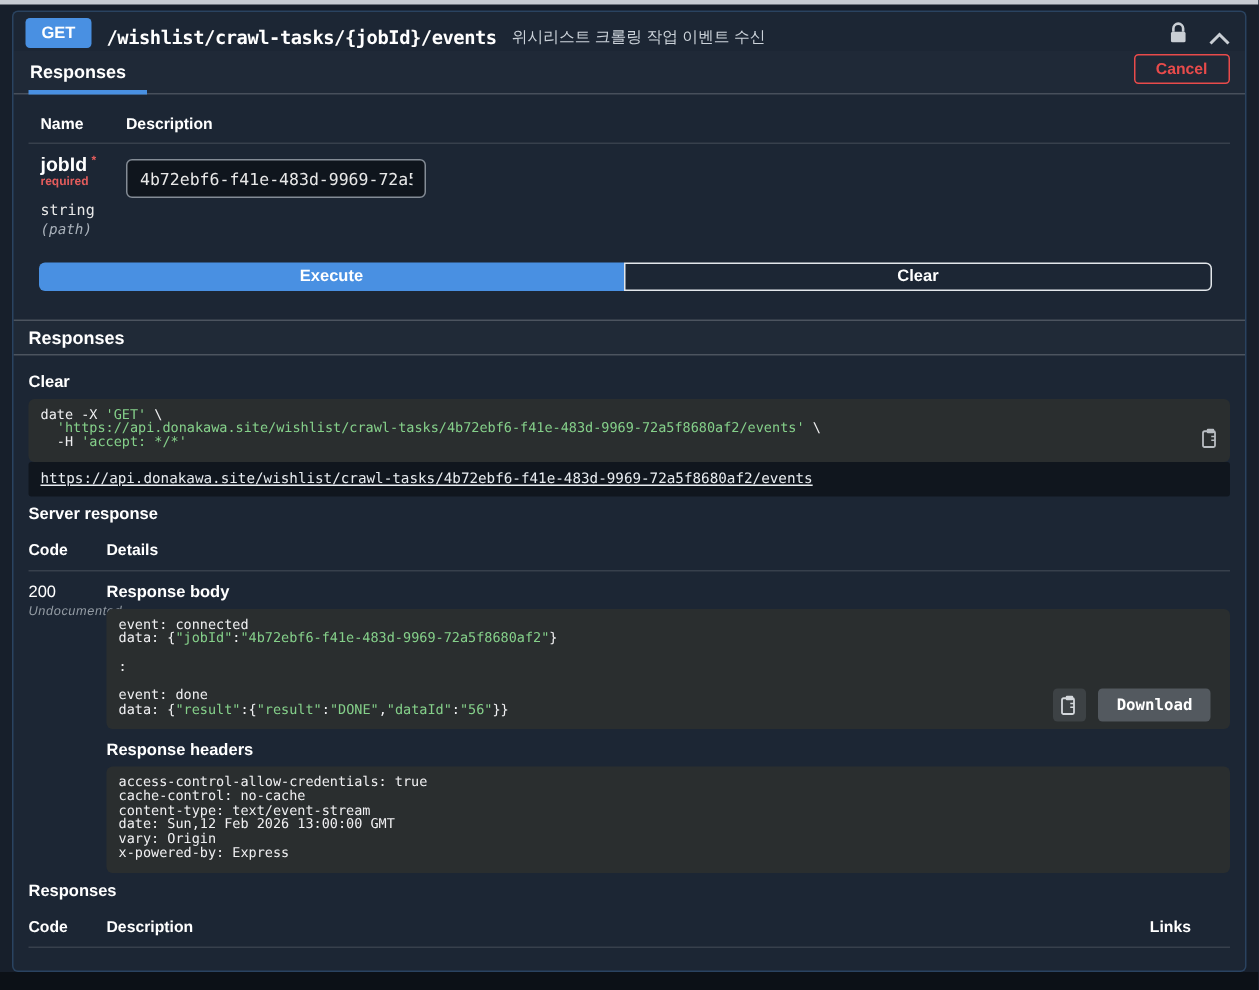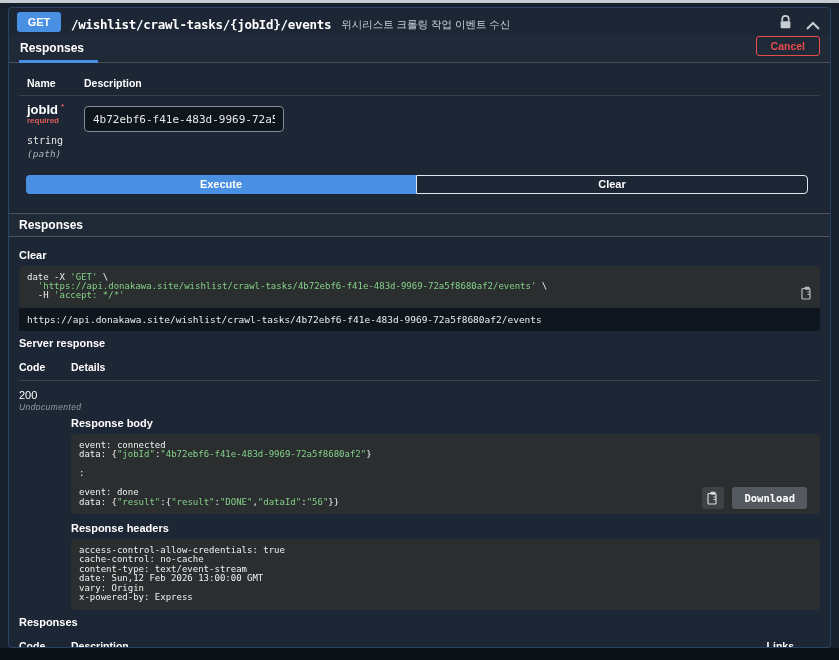--- a/index.html
+++ b/index.html
@@ -94,30 +94,30 @@
     padding:7px 8px; font-family:"DejaVu Sans Mono", monospace;
     font-size:9px; line-height:1.05; color:#f0f0f2;
   }
   .codeblock pre { font-family:inherit; white-space:pre; }
   .seg-p { color:#f0f0f2; }
   .seg-s { color:#85d08a; }
   .curl-copy { position:absolute; right:7px; bottom:5px; }
 
   .urlblock {
     background:#10161e; border-radius:2px; padding:6px 8px; margin-bottom:2px;
-    font-family:"DejaVu Sans Mono", monospace; font-size:9.5px; color:#e9edf1;
+    font-family:"DejaVu Sans Mono", monospace; font-size:9.5px; color:#e9edf1;text-decoration:underline;
   }
 
   .srv-head { display:flex; font-size:10.5px; font-weight:bold; color:#fff;
               padding:7px 0 7px 0; border-bottom:1px solid rgba(255,255,255,0.12); margin-top:2px; }
   .col-code { width:52px; flex-shrink:0; }
   .srv-row { display:flex; padding-top:8px; }
   .code-num { font-family:Liberation Sans, sans-serif; font-size:11px; color:#fff; }
   .undoc { font-size:8.5px; font-style:italic; color:#949ca4; margin-top:1px; letter-spacing:0.4px; }
-  .details { flex:1;margin-top:28px; }
+  .details { flex:1; }
   .codeblock.body { margin-bottom:8px; }
   .body-actions { position:absolute; right:13px; bottom:5px; display:flex; gap:8px; align-items:center; }
   .copy-btn { width:22px; height:22px; background:#3d4245; border:none; border-radius:3px;
               display:flex; align-items:center; justify-content:center; cursor:pointer; }
   .download-btn { height:22px; background:#53595f; color:#fff; font-weight:bold; font-size:10.5px;
                   border:none; border-radius:3px; padding:0 12px; cursor:pointer; font-family:inherit; }
   .codeblock.headers { white-space:pre; }
 
   .doc-head { display:flex; font-size:10.5px; font-weight:bold; color:#fff;
               padding:7px 0; border-bottom:1px solid rgba(255,255,255,0.12); }

